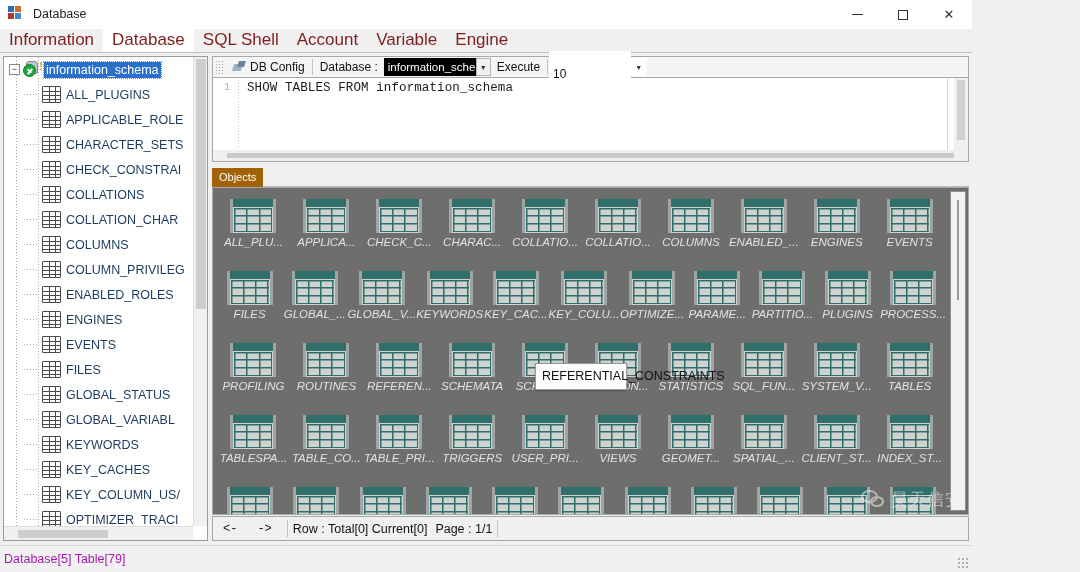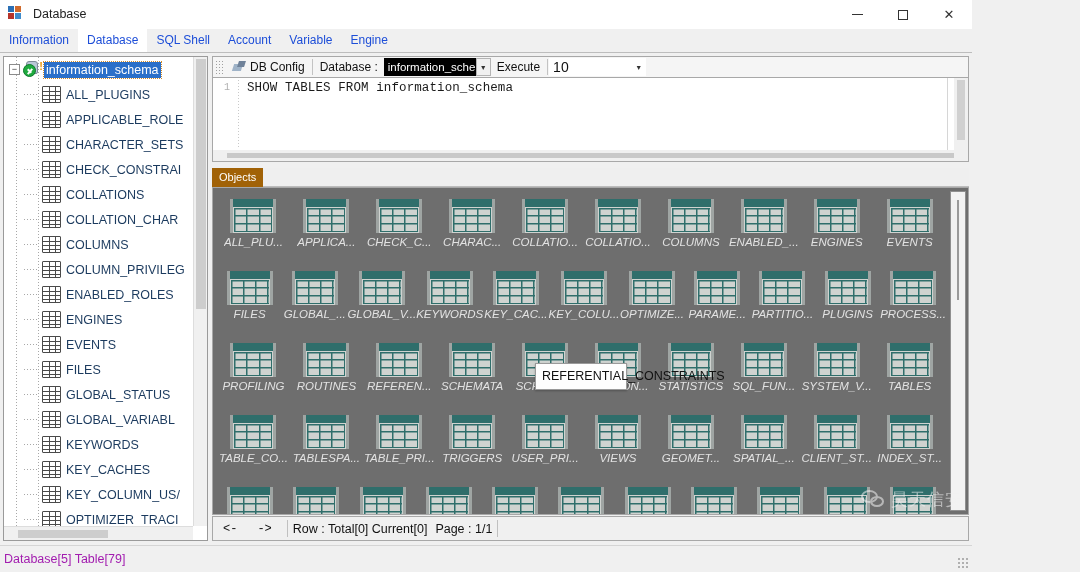--- a/index.html
+++ b/index.html
@@ -25,21 +25,21 @@
   .tb-title { margin-left:9px; font-size:12.5px; color:#222; }
   .winbtns { position:absolute; right:0; top:0; height:29px; display:flex; }
   .winbtn { width:46px; height:29px; display:flex; align-items:center; justify-content:center;
             font-size:13px; color:#333; }
   .glyph-min{ display:block; width:11px; height:1px; background:#333; }
   .glyph-max{ display:block; width:10px; height:10px; border:1px solid #333; }
 
   
   .menubar { height:24px; background:#f0f0f0; display:flex; align-items:flex-end;
              border-bottom:1px solid #bdbdbd; }
-  .mtab { padding:16px 9px 4px 9px; font-size:12px; color:#1d4ed8; line-height:16px; cursor:default; }
+  .mtab { padding:16px 9px 4px 9px; font-size:17px; color:#7f1d1d; line-height:16px; cursor:default; }
   .mtab.active { background:#ffffff; }
 
   
   .content { position:absolute; left:0; top:53px; right:0; bottom:27px; }
 
   
   .treepane {
     position:absolute; left:3px; top:3px; width:205px; bottom:4px;
     background:#ffffff; border:1px solid #9a9a9a;
     overflow:hidden;
@@ -97,21 +97,21 @@
   .tb-item { display:flex; align-items:center; padding:0 6px; height:20px; }
   .tb-sep { width:1px; height:16px; background:#c3c3c3; margin:0 1px; }
   .dbcfg-icon { width:13px;height:13px;margin-right:4px;position:relative; }
   .dbcfg-icon i{ position:absolute; display:block; }
   .dbcfg-icon .p1{ left:0;top:3px;width:9px;height:7px;background:#9fb3c8;transform:skewX(-18deg);}
   .dbcfg-icon .p2{ left:5px;top:0px;width:7px;height:6px;background:#6f8299;transform:skewX(-18deg);}
   .combo-dark { background:#000; color:#fff; font-size:11.5px; padding:2px 4px; width:92px;
                 overflow:hidden; white-space:nowrap; height:18px; line-height:14px; }
   .combo-arrow { width:15px; height:18px; background:#f0f0f0; border:1px solid #b4b4b4;
                  display:flex;align-items:center;justify-content:center;font-size:7px;color:#333;}
-  .num-box { width:82px; height:18px; background:#fff; font-size:14px; padding:2px 4px; line-height:14px;}
+  .num-box { width:82px; height:18px; background:#fff; font-size:12px; padding:16px 4px; line-height:14px;}
   .num-arrow { width:15px;height:18px;background:#fff;display:flex;align-items:center;justify-content:center;
                font-size:7px;color:#333;}
 
   .editor { position:absolute; left:0; top:22px; right:0; height:72px; background:#fff;
             border-left:1px solid #a8a8a8; border-right:1px solid #a8a8a8; }
   .gutter { position:absolute; left:0; top:0; bottom:0; width:20px; background:#fff; }
   .gutter .ln { font-size:10px; color:#b0b0b0; text-align:right; padding:4px 3px 0 0;
                 font-family:"Liberation Mono", monospace;}
   .gutdot { position:absolute; left:25px; top:2px; bottom:2px; width:1px;
             background-image:linear-gradient(#c9c9c9 50%, transparent 50%); background-size:1px 3px;}
@@ -714,28 +714,28 @@
                 </span>
                 <span class="objlabel">TABLES</span>
               </div>
             </div>
             <div class="objrow">
               <div class="objcell">
                 <span class="tile">
                   <span class="cap"></span>
                   <span class="cells"></span>
                 </span>
+                <span class="objlabel">TABLESPA...</span>
+              </div>
+              <div class="objcell">
+                <span class="tile">
+                  <span class="cap"></span>
+                  <span class="cells"></span>
+                </span>
                 <span class="objlabel">TABLE_CO...</span>
-              </div>
-              <div class="objcell">
-                <span class="tile">
-                  <span class="cap"></span>
-                  <span class="cells"></span>
-                </span>
-                <span class="objlabel">TABLESPA...</span>
               </div>
               <div class="objcell">
                 <span class="tile">
                   <span class="cap"></span>
                   <span class="cells"></span>
                 </span>
                 <span class="objlabel">TABLE_PRI...</span>
               </div>
               <div class="objcell">
                 <span class="tile">

